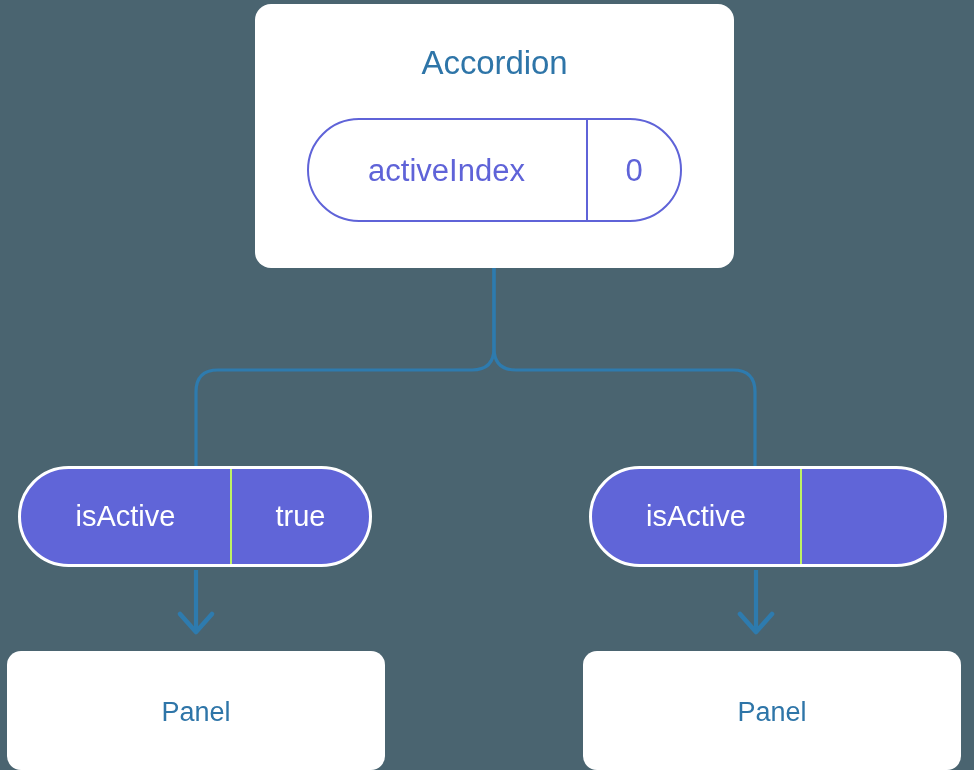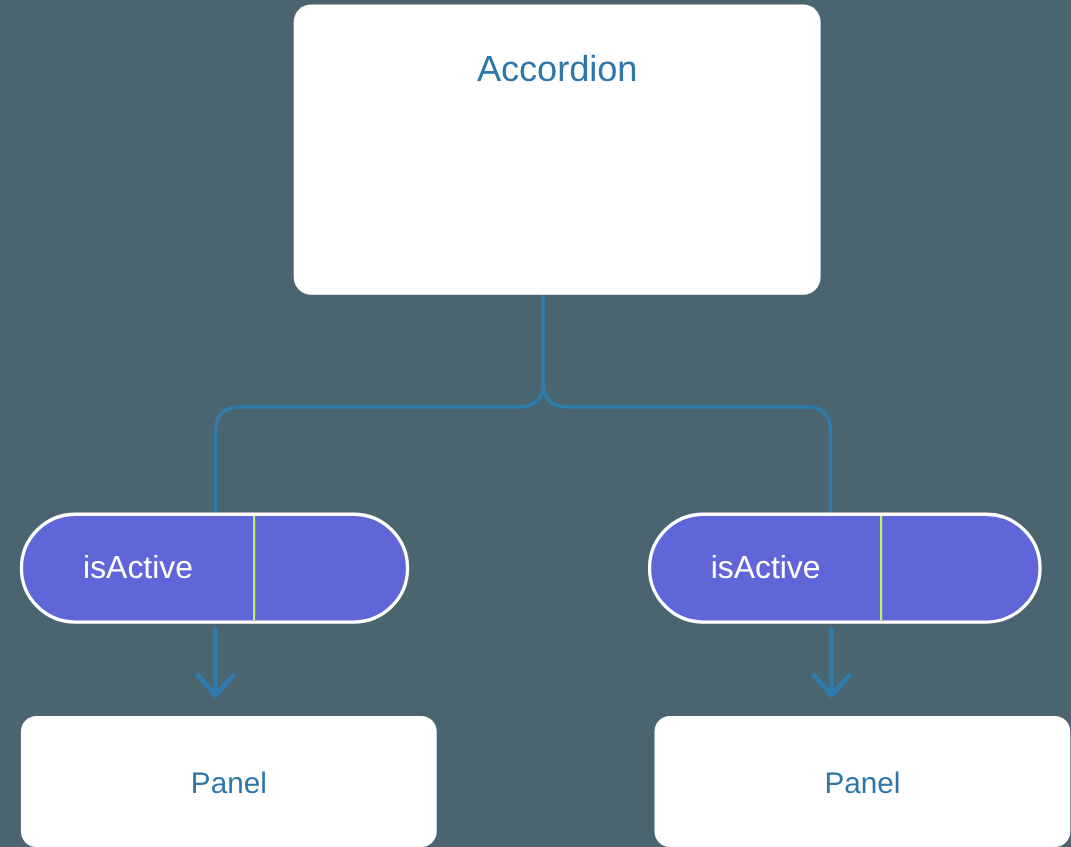--- a/index.html
+++ b/index.html
@@ -36,21 +36,20 @@
 
   
   .card {
     position: absolute;
     background: #ffffff;
     border-radius: 14px;
     z-index: 2;
     display: flex;
     flex-direction: column;
     align-items: center;
-    margin-left: 12px;
   }
 
   #accordion-card {
     left: 255px;
     top: 4px;
     width: 479px;
     height: 264px;
     border-radius: 16px;
     justify-content: flex-start;
     padding-top: 42px;
@@ -189,23 +188,28 @@
     <g>
       <line x1="756" y1="570" x2="756" y2="632" stroke="#2e7bae" stroke-width="4.2" stroke-linecap="butt"></line>
       <polyline points="740,614 756,632 772,614" stroke="#2e7bae" stroke-width="4.6" fill="none" stroke-linecap="round" stroke-linejoin="round"></polyline>
     </g>
   </svg>
 
   <div class="card" id="accordion-card">
     <div class="card-title">Accordion</div>
   </div>
 
+  <div class="pill" id="state-pill">
+    <div class="pill-key">activeIndex</div>
+    <div class="pill-val">0</div>
+  </div>
 
   <div class="pill pill-filled" id="prop-pill-left">
     <div class="pill-key">isActive</div>
+    <div class="pill-val">true</div>
   </div>
 
   <div class="card" id="panel-left">
     <div class="panel-label">Panel</div>
   </div>
 
   <div class="pill pill-filled" id="prop-pill-right">
     <div class="pill-key">isActive</div>
   </div>
 

